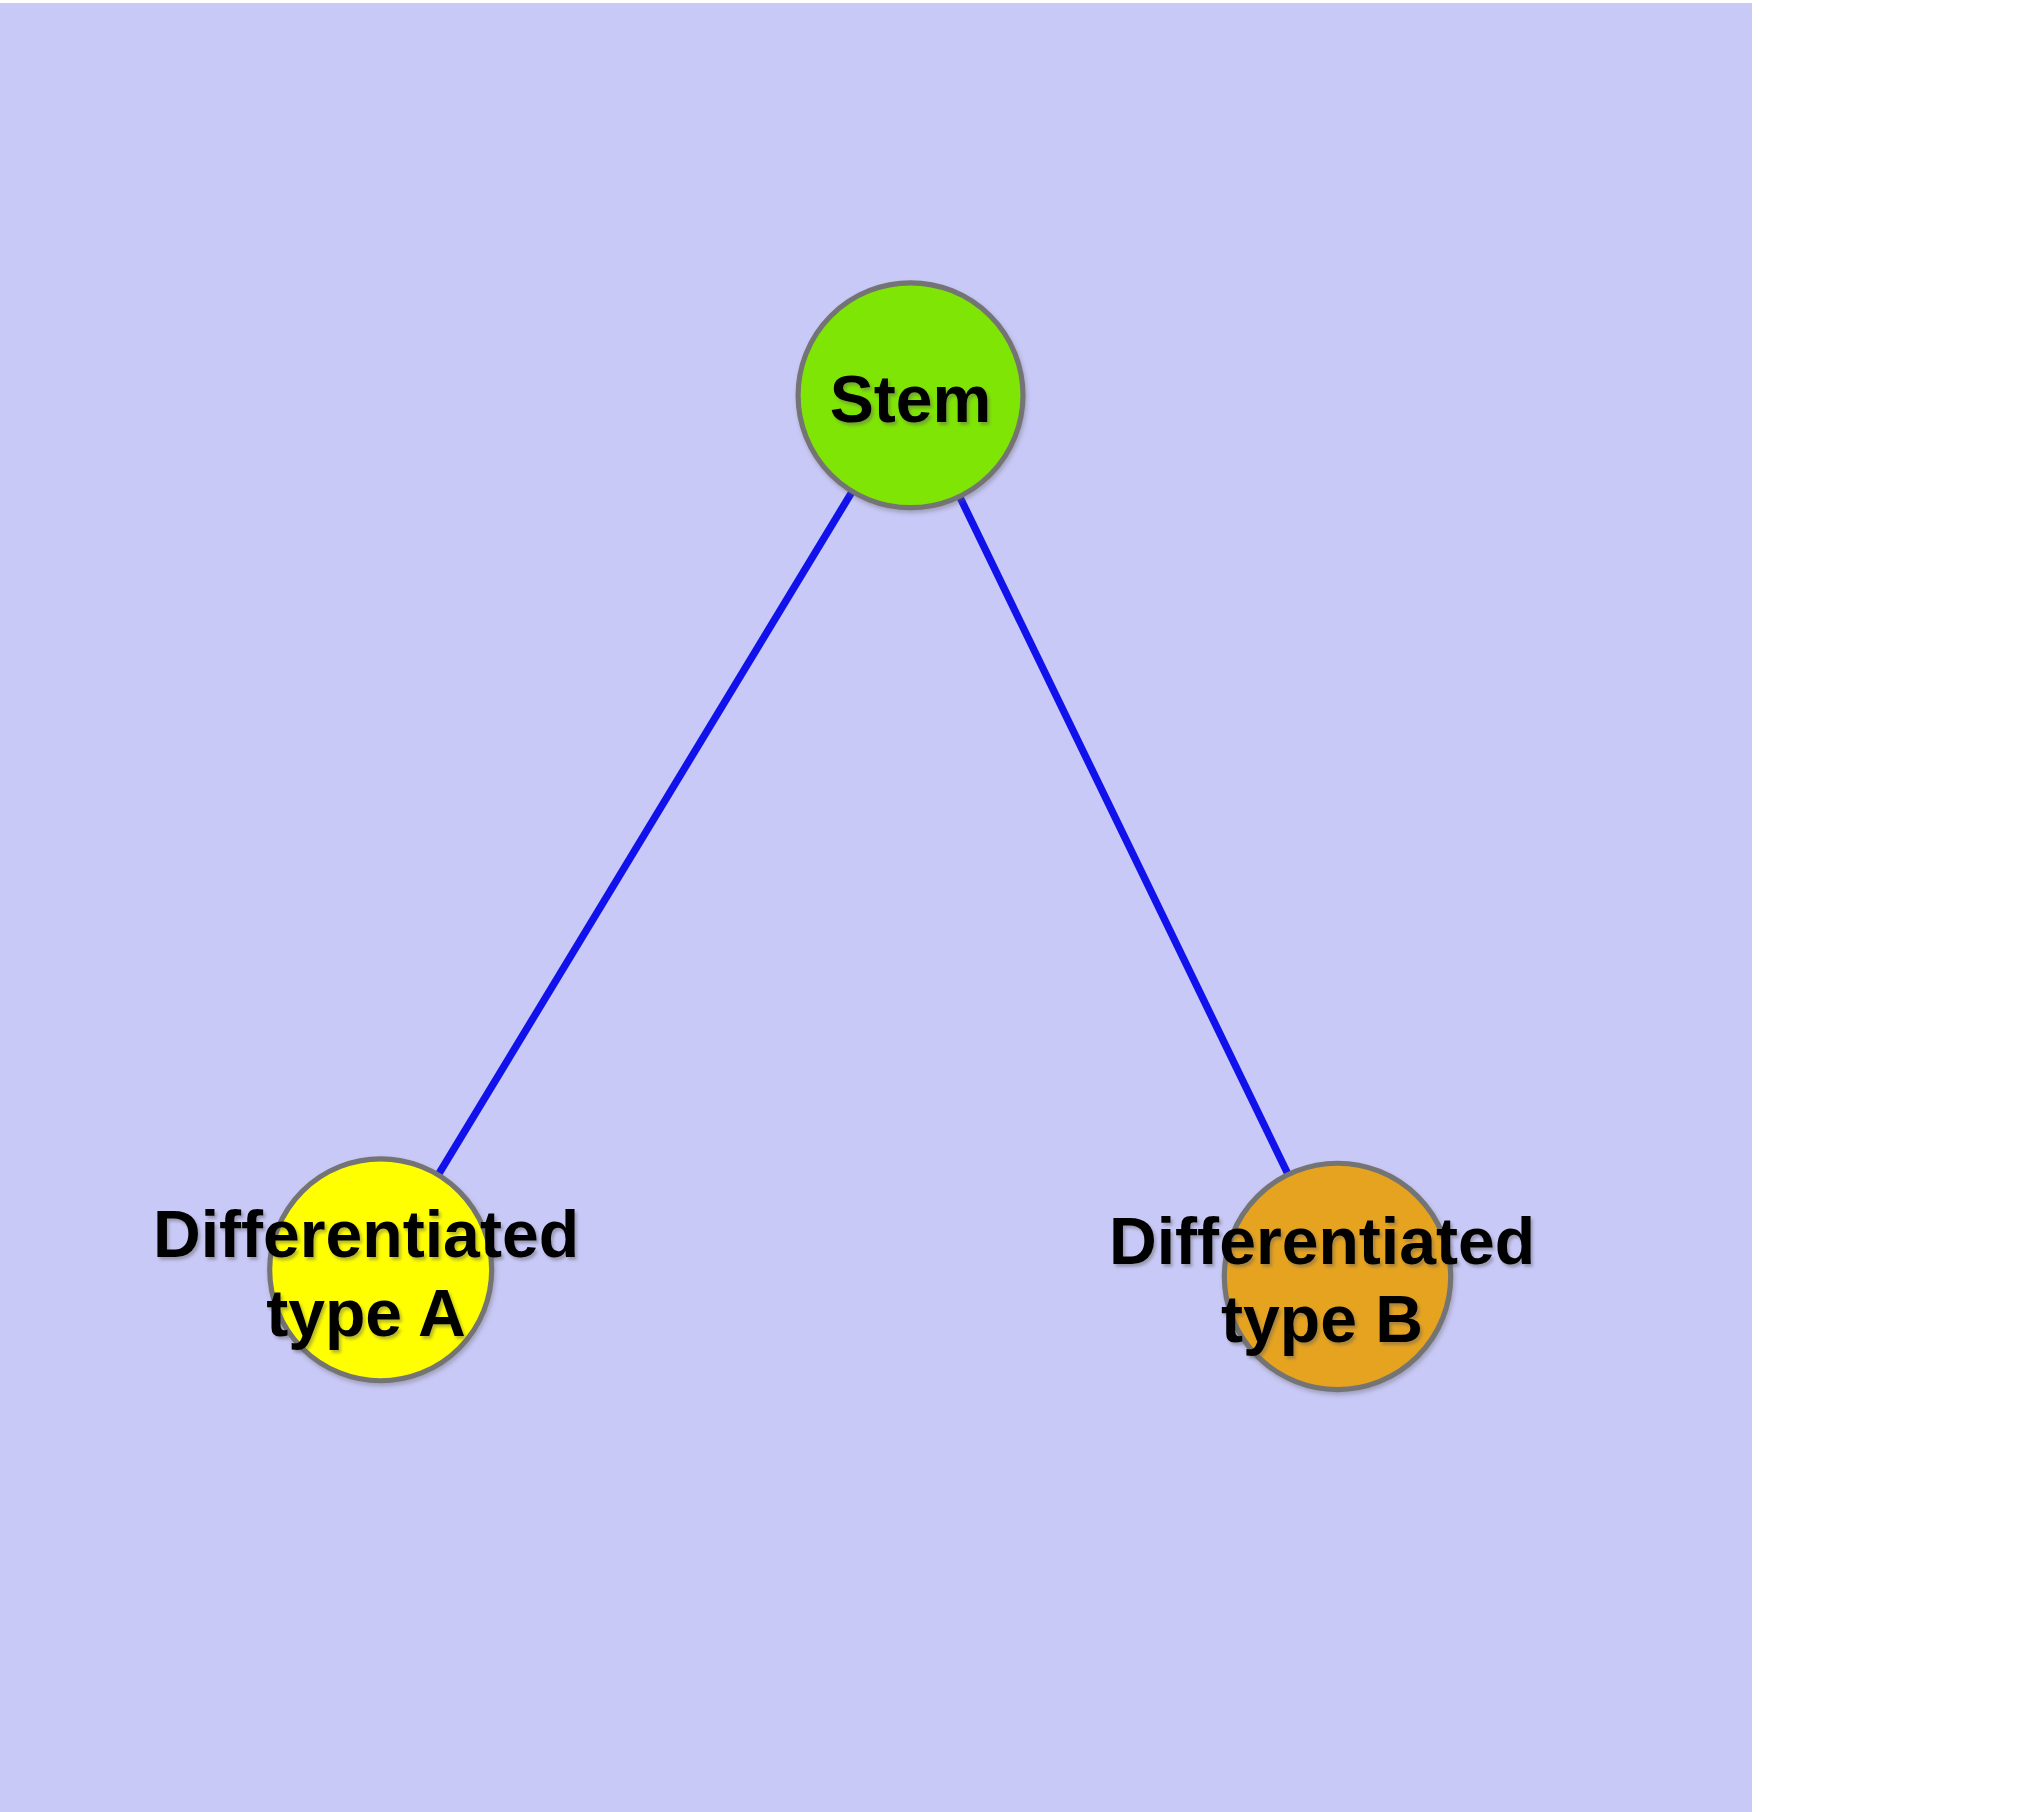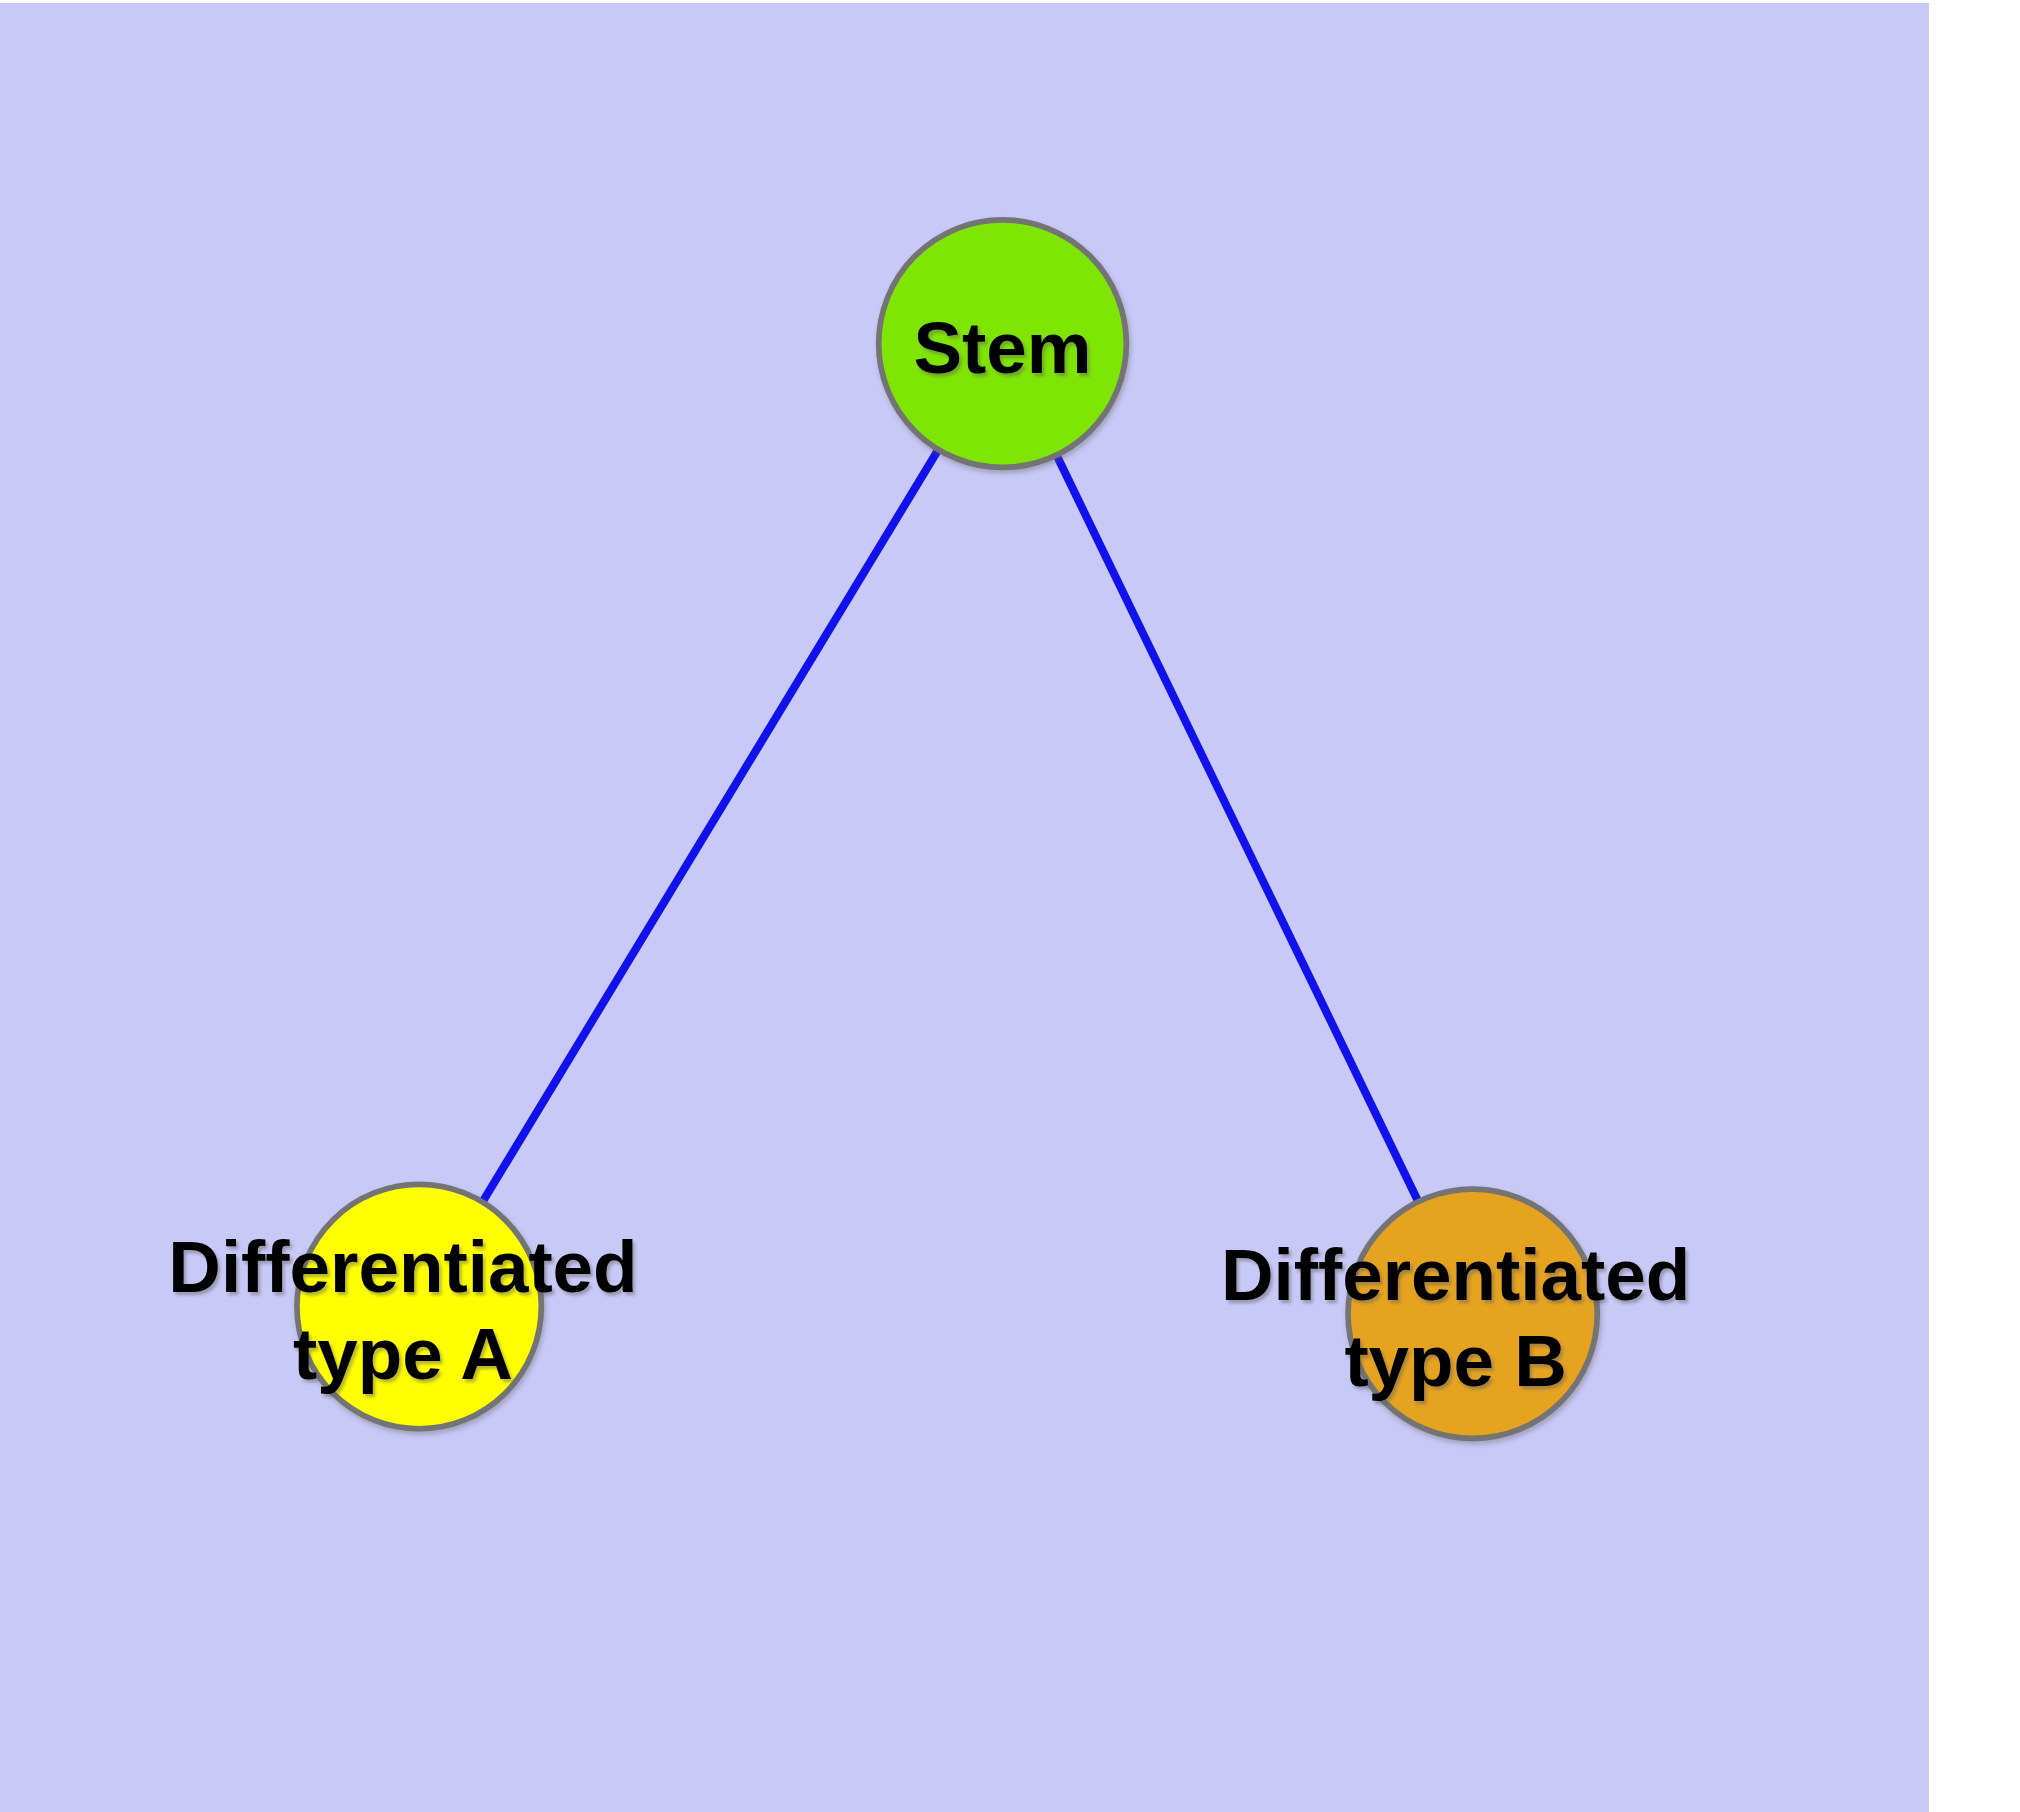--- a/index.html
+++ b/index.html
@@ -1,21 +1,21 @@
 <!DOCTYPE html>
 <html style="--bg: #C9C9F8; --strip: #FFFFFF;font-size:13.6px"><head>
 <meta charset="utf-8">
 <style>
   html, body {
     margin: 0;
     padding: 0;
   }
   .stage {
     position: relative;
-    width: 1929px;
+    width: 1752px;
     height: 1812px;
     background: var(--bg, #C9C9F8);
     overflow: hidden;
     font-family: "Liberation Sans", sans-serif;
   }
   .top-strip {
     position: absolute;
     top: 0; left: 0;
     width: 100%;
     height: 3.4px;

